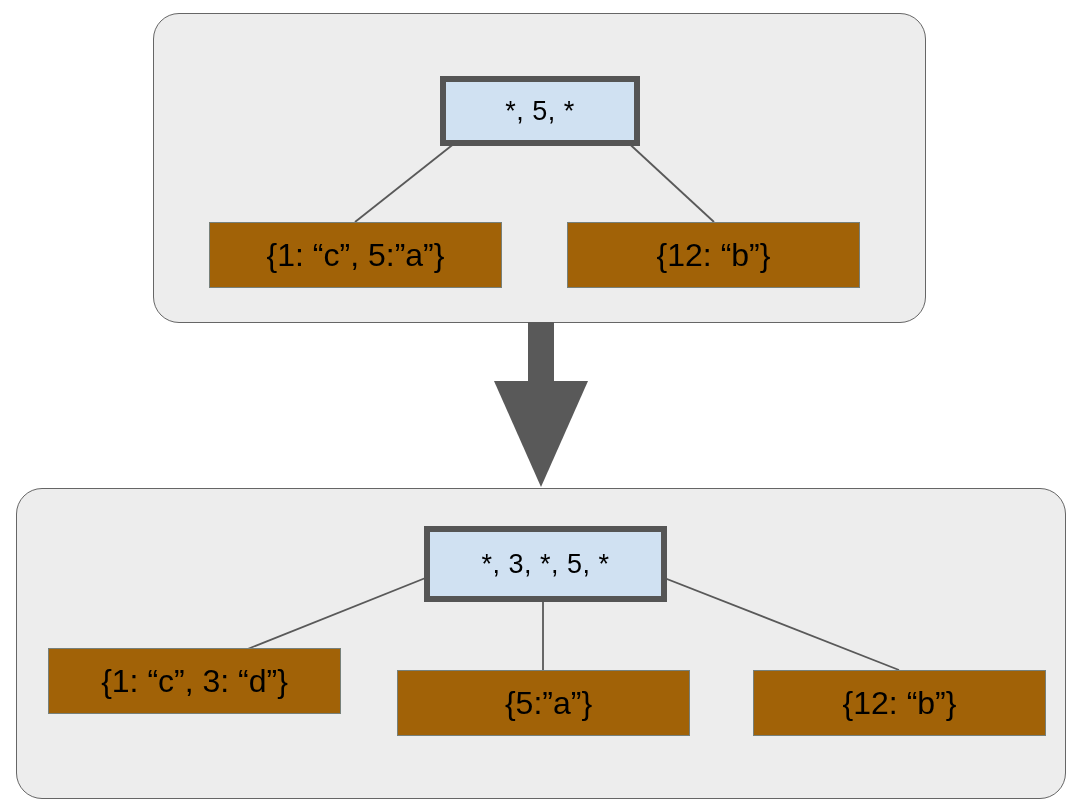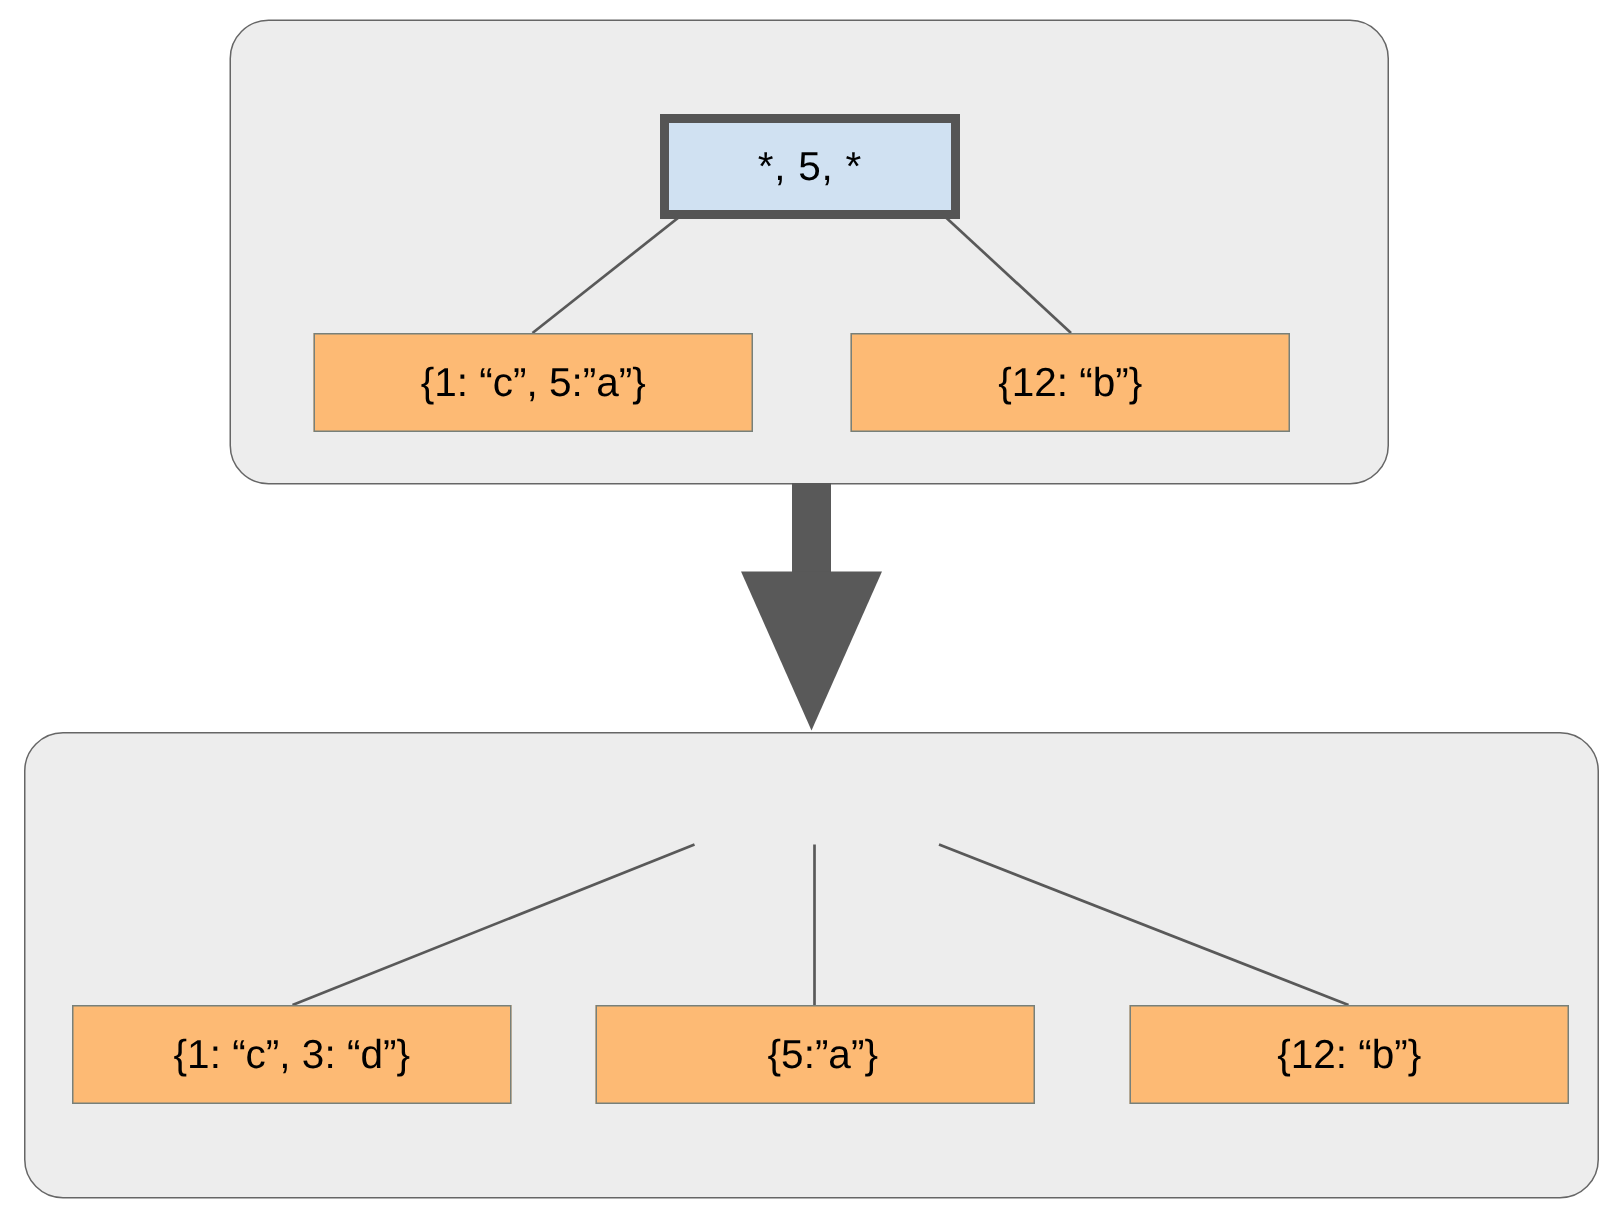--- a/index.html
+++ b/index.html
@@ -42,33 +42,33 @@
     color: #000000;
     white-space: nowrap;
   }
   .node-root {
     background: #d0e1f2;
     border: 6px solid #555555;
     font-size: 27px;
     letter-spacing: 0.5px;
   }
   .node-leaf {
-    background: #fdba74;
+    background: #a16207;
     border: 1.6px solid #77807a;
-    font-size: 27px;
+    font-size: 32px;
   }
 
   
   #root-before { left: 440px; top: 76px;  width: 200px; height: 70px; }
   #leaf-b1     { left: 209px; top: 222px; width: 293px; height: 66px; }
   #leaf-b2     { left: 567px; top: 222px; width: 293px; height: 66px; }
 
   
   #root-after  { left: 424px; top: 526px; width: 243px; height: 76px; }
-  #leaf-a1     { left: 48px;  top: 670px; width: 293px; height: 66px; }
+  #leaf-a1     { left: 48px;  top: 648px; width: 293px; height: 66px; }
   #leaf-a2     { left: 397px; top: 670px; width: 293px; height: 66px; padding-left: 10px; }
   #leaf-a3     { left: 753px; top: 670px; width: 293px; height: 66px; }
 
   .node-label { pointer-events: none; }
 </style>
 </head>
 <body>
 
 <div id="canvas">
 
@@ -96,20 +96,23 @@
   </div>
 
   <div class="node node-leaf" id="leaf-b1">
     <span class="node-label">{1: “c”, 5:”a”}</span>
   </div>
 
   <div class="node node-leaf" id="leaf-b2">
     <span class="node-label">{12: “b”}</span>
   </div>
 
+  <div class="node node-root" id="root-after">
+    <span class="node-label">*, 3, *, 5, *</span>
+  </div>
 
   <div class="node node-leaf" id="leaf-a1">
     <span class="node-label">{1: “c”, 3: “d”}</span>
   </div>
 
   <div class="node node-leaf" id="leaf-a2">
     <span class="node-label">{5:”a”}</span>
   </div>
 
   <div class="node node-leaf" id="leaf-a3">

